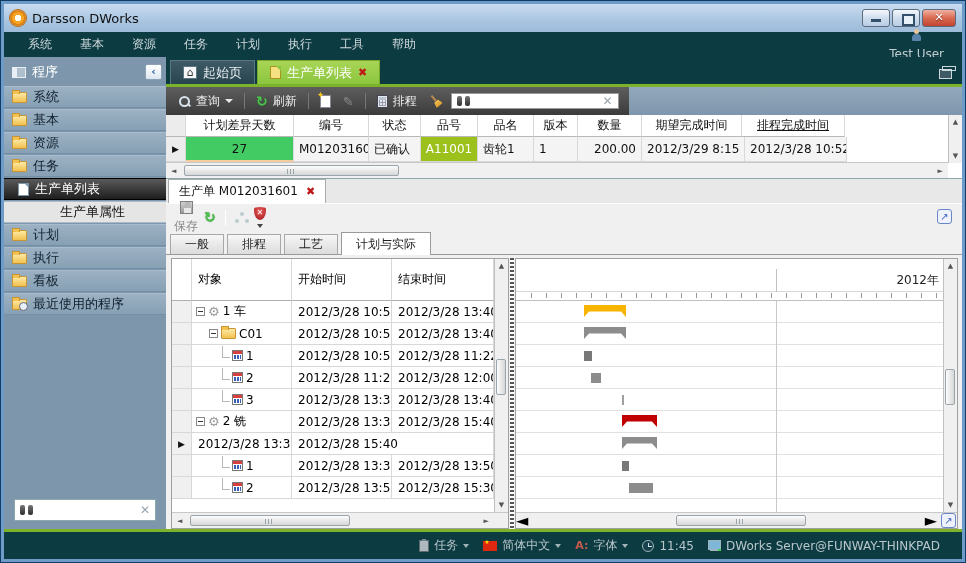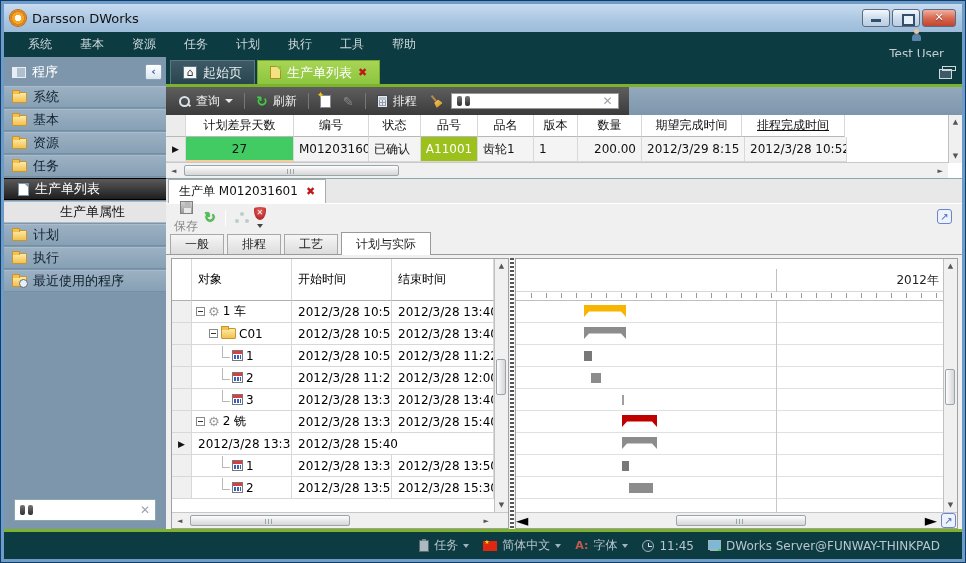--- a/index.html
+++ b/index.html
@@ -253,20 +253,24 @@
           </div>
           <div class="side-item">
             <span class="i-folder"></span>
             <span>计划</span>
           </div>
           <div class="side-item">
             <span class="i-folder"></span>
             <span>执行</span>
           </div>
           <div class="side-item">
+            <span class="i-folder"></span>
+            <span>看板</span>
+          </div>
+          <div class="side-item">
             <span class="i-folder clock"></span>
             <span>最近使用的程序</span>
           </div>
         </div>
       <div class="side-search">
         <span class="i-binoc"></span>
         <input type="text" value="" style="">
         <span class="x-clear">✕</span>
       </div>
     </div>

